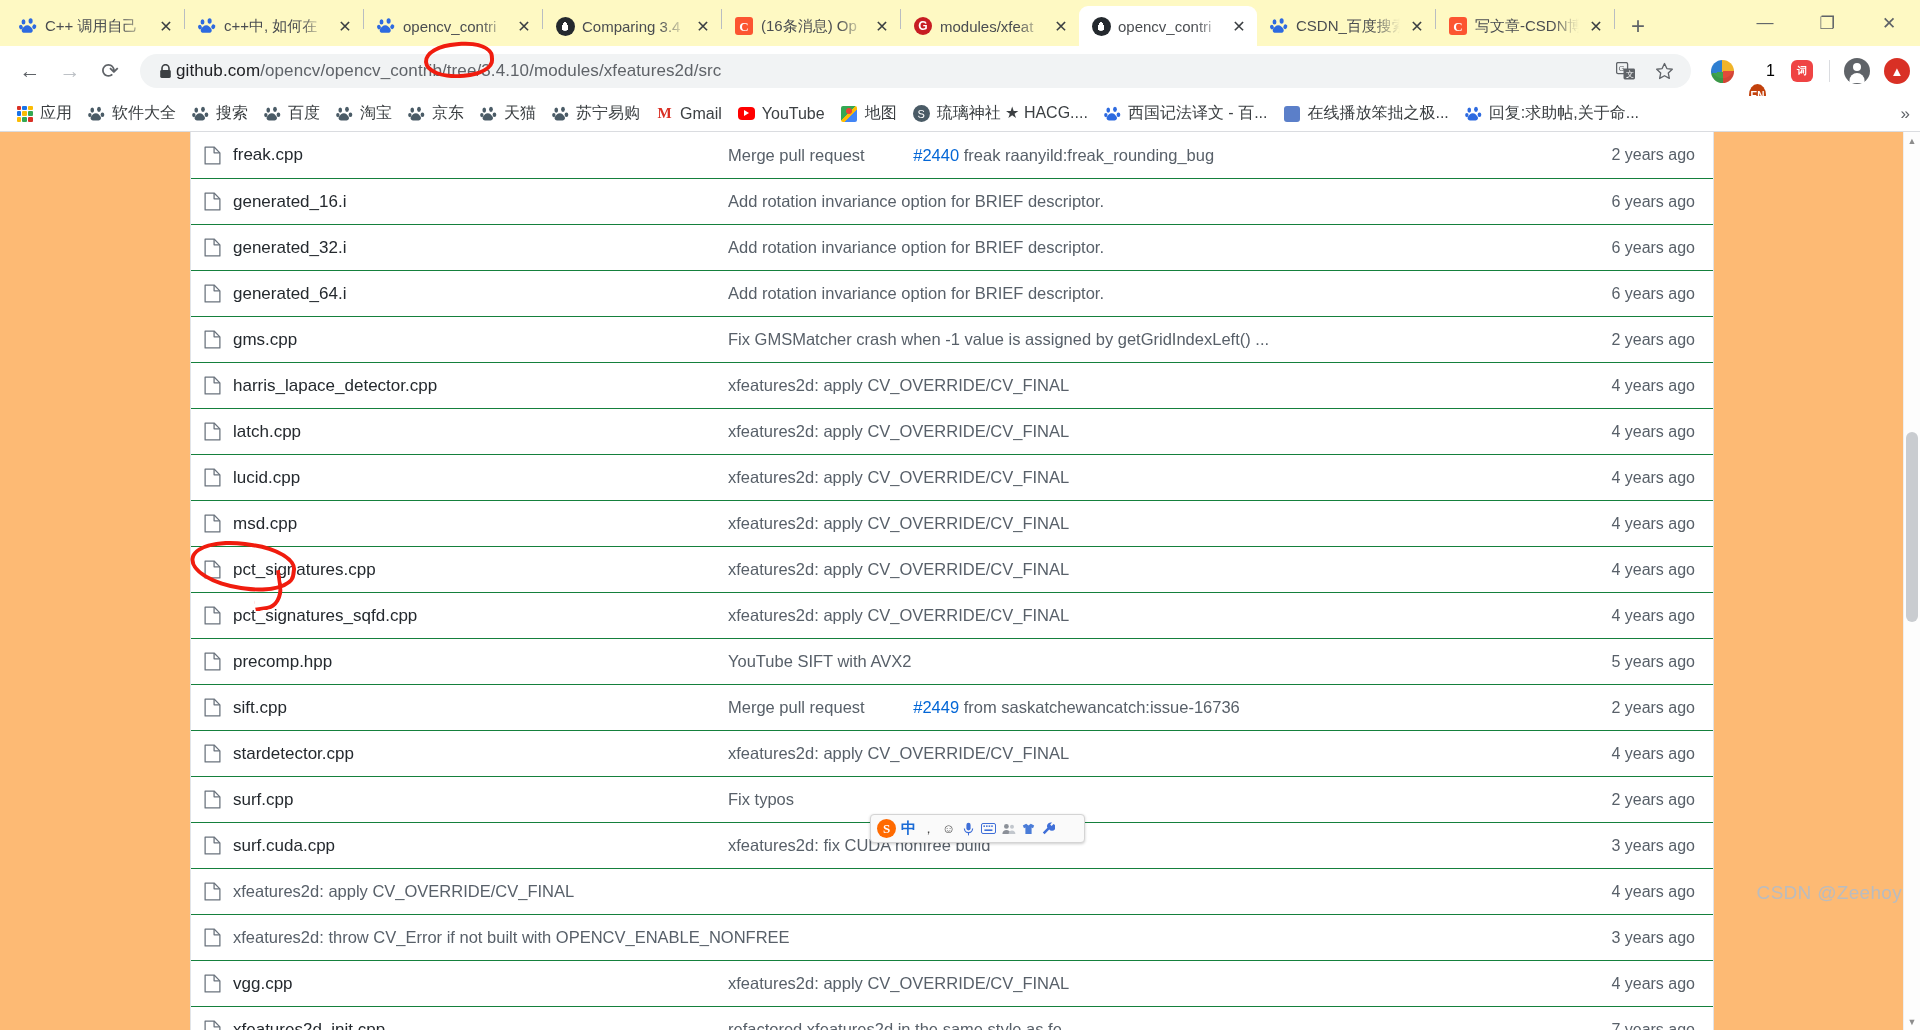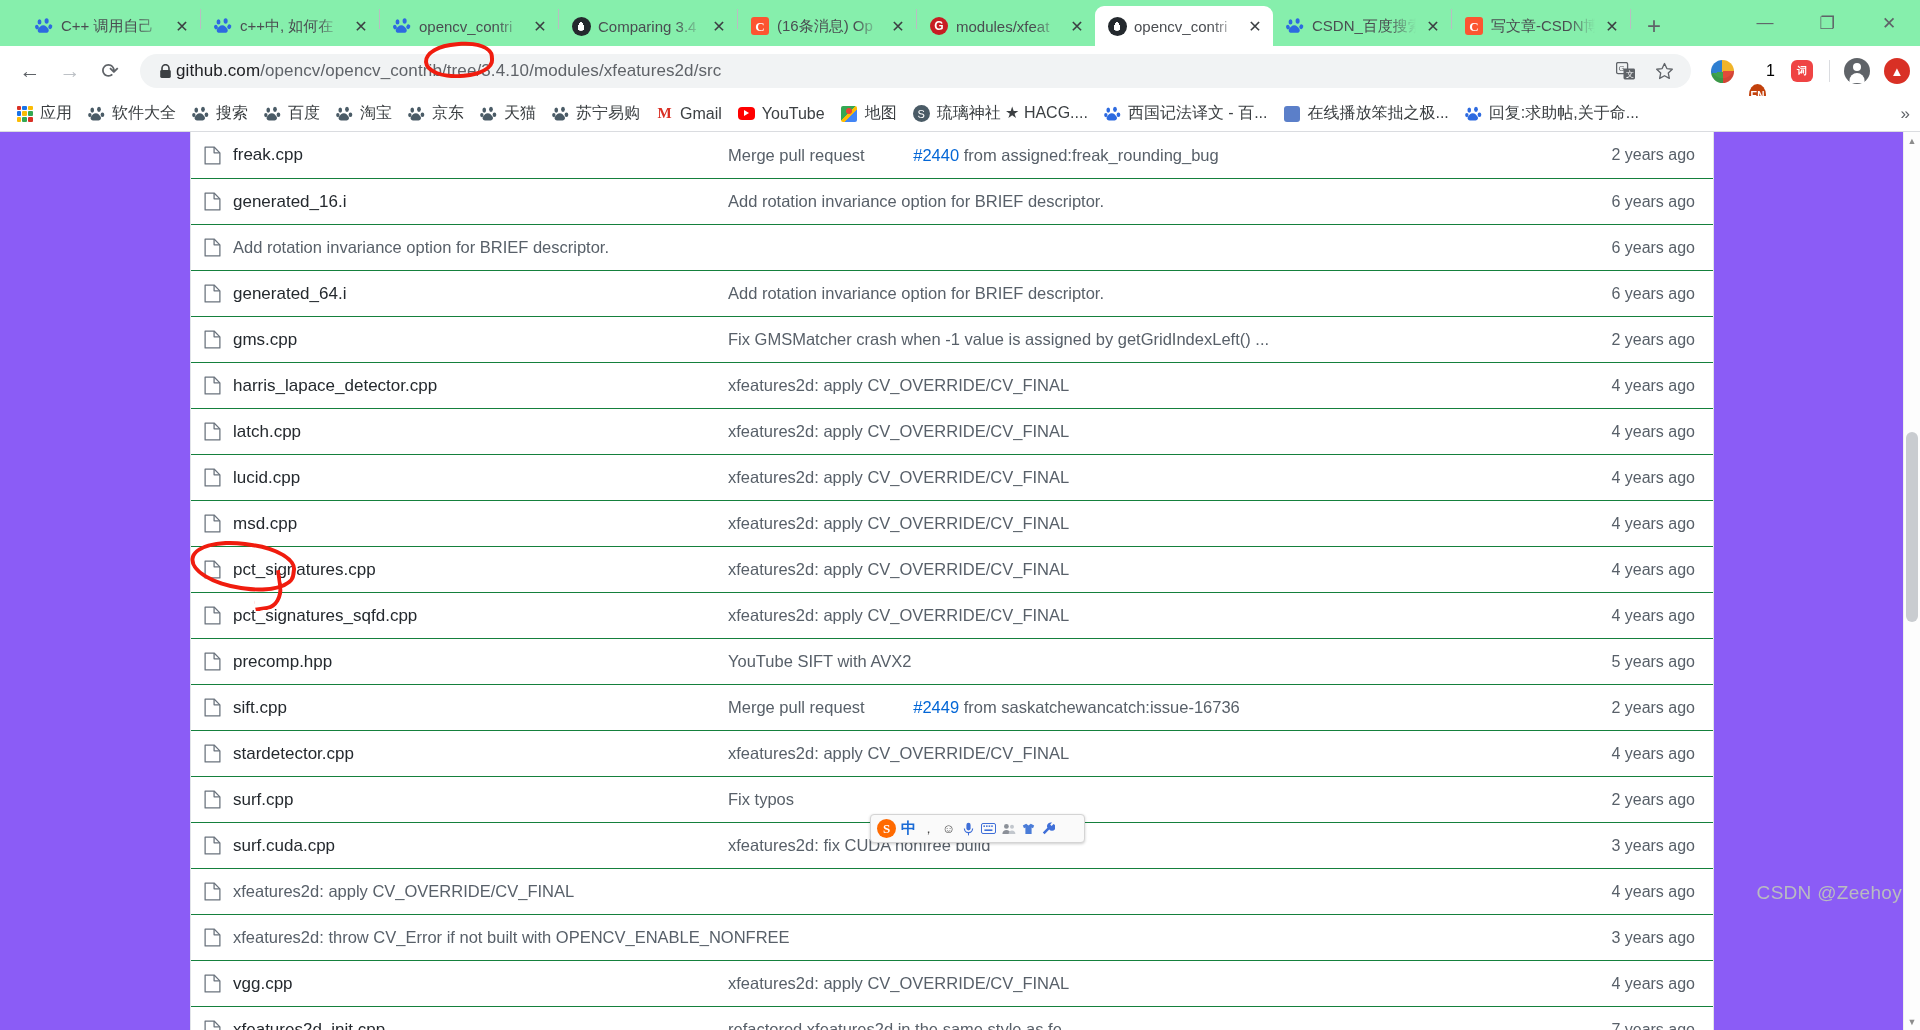--- a/index.html
+++ b/index.html
@@ -6,22 +6,22 @@
   body{
     width:1920px;height:1030px;overflow:hidden;
     background:#ffffff;
     font-family:"Liberation Sans","DejaVu Sans",sans-serif;
     -webkit-font-smoothing:antialiased;
   }
   .browser{position:relative;width:1920px;height:1030px;}
 
   
   .tabstrip{
-    position:relative;height:46px;background:#86efac;
-    display:flex;align-items:flex-end;padding-left:22px;box-sizing:border-box;
+    position:relative;height:46px;background:#fef9c3;
+    display:flex;align-items:flex-end;padding-left:6px;box-sizing:border-box;
   }
   .tab{
     position:relative;height:40px;width:auto;min-width:0;
     display:flex;align-items:center;gap:7px;
     padding:0 8px 0 12px;box-sizing:border-box;
     border-radius:9px 9px 0 0;flex:0 0 178px;max-width:178px;
     color:#3c4043;font-size:15px;
   }
   .tab.inactive{background:transparent;}
   .tab.active{background:#ffffff;}
@@ -94,21 +94,21 @@
   .bm-overflow{position:absolute;right:10px;font-size:17px;color:#5f6368;}
   .ico-gmail{color:#d93025;font-weight:bold;font-size:15px;font-family:"Liberation Serif",serif;}
   .ico-yt{width:18px;height:13px;background:#ff0000;border-radius:4px;position:relative;}
   .ico-yt::after{content:"";position:absolute;left:6.5px;top:3px;border-left:5px solid #fff;border-top:3.5px solid transparent;border-bottom:3.5px solid transparent;}
   .ico-map{width:16px;height:16px;border-radius:2px;background:linear-gradient(135deg,#34a853 0 45%,#fbbc04 45% 62%,#4285f4 62% 100%);position:relative;}
   .ico-map::after{content:"";position:absolute;left:5px;top:2px;width:6px;height:6px;border-radius:50%;background:#ea4335;}
   .ico-lulii{width:17px;height:17px;border-radius:50%;background:#4a5b66;color:#fff;font-size:11px;display:flex;align-items:center;justify-content:center;}
   .ico-blue{width:16px;height:16px;border-radius:3px;background:#5b7fc9;}
 
   
-  .page{position:absolute;left:0;top:132px;width:1912px;height:898px;background:#8b5cf6;overflow:hidden;}
+  .page{position:absolute;left:0;top:132px;width:1912px;height:898px;background:#fdba74;overflow:hidden;}
   .filelist{position:absolute;left:190px;top:0;width:1522px;background:#fff;border-left:1px solid #e1e4e8;border-right:1px solid #e1e4e8;}
   .row{height:46px;display:flex;align-items:center;border-top:1px solid #15803d;font-size:17px;color:#24292e;box-sizing:border-box;}
   .row:first-child{border-top:none;}
   .row .c-icon{width:42px;flex:0 0 42px;display:flex;align-items:center;justify-content:center;color:#6a737d;}
   .row .c-name{flex:0 0 495px;overflow:hidden;white-space:nowrap;}
   .row .c-msg{flex:1 1 auto;color:#586069;font-size:16.5px;white-space:nowrap;overflow:hidden;}
   .row .c-age{flex:0 0 150px;text-align:right;padding-right:18px;color:#586069;font-size:16px;box-sizing:border-box;}
   .row a.lnk{color:#0366d6;text-decoration:none;margin-left:44px;}
   .file-svg{width:17px;height:19px;display:block;}
 
@@ -484,41 +484,42 @@
   <div class="page">
     <div class="filelist" id="filelist">
         <div class="row">
           <span class="c-icon">
             <svg class="file-svg" viewBox="0 0 16 18">
               <path d="M1 1h8.5L15 6.5V17H1z" fill="#fff" stroke="#6a737d" stroke-width="1.2" stroke-linejoin="round"></path>
               <path d="M9.5 1v5.5H15" fill="none" stroke="#6a737d" stroke-width="1.2" stroke-linejoin="round"></path>
             </svg>
           </span>
           <span class="c-name">freak.cpp</span>
-          <span class="c-msg"><span>Merge pull request </span><a class="lnk">#2440</a><span> from assigned:freak_rounding_bug</span></span>
+          <span class="c-msg"><span>Merge pull request </span><a class="lnk">#2440</a><span> freak raanyild:freak_rounding_bug</span></span>
           <span class="c-age">2 years ago</span>
         </div>
         <div class="row">
           <span class="c-icon">
             <svg class="file-svg" viewBox="0 0 16 18">
               <path d="M1 1h8.5L15 6.5V17H1z" fill="#fff" stroke="#6a737d" stroke-width="1.2" stroke-linejoin="round"></path>
               <path d="M9.5 1v5.5H15" fill="none" stroke="#6a737d" stroke-width="1.2" stroke-linejoin="round"></path>
             </svg>
           </span>
           <span class="c-name">generated_16.i</span>
           <span class="c-msg">Add rotation invariance option for BRIEF descriptor.</span>
           <span class="c-age">6 years ago</span>
         </div>
         <div class="row">
           <span class="c-icon">
             <svg class="file-svg" viewBox="0 0 16 18">
               <path d="M1 1h8.5L15 6.5V17H1z" fill="#fff" stroke="#6a737d" stroke-width="1.2" stroke-linejoin="round"></path>
               <path d="M9.5 1v5.5H15" fill="none" stroke="#6a737d" stroke-width="1.2" stroke-linejoin="round"></path>
             </svg>
           </span>
+          <span class="c-name">generated_32.i</span>
           <span class="c-msg">Add rotation invariance option for BRIEF descriptor.</span>
           <span class="c-age">6 years ago</span>
         </div>
         <div class="row">
           <span class="c-icon">
             <svg class="file-svg" viewBox="0 0 16 18">
               <path d="M1 1h8.5L15 6.5V17H1z" fill="#fff" stroke="#6a737d" stroke-width="1.2" stroke-linejoin="round"></path>
               <path d="M9.5 1v5.5H15" fill="none" stroke="#6a737d" stroke-width="1.2" stroke-linejoin="round"></path>
             </svg>
           </span>

